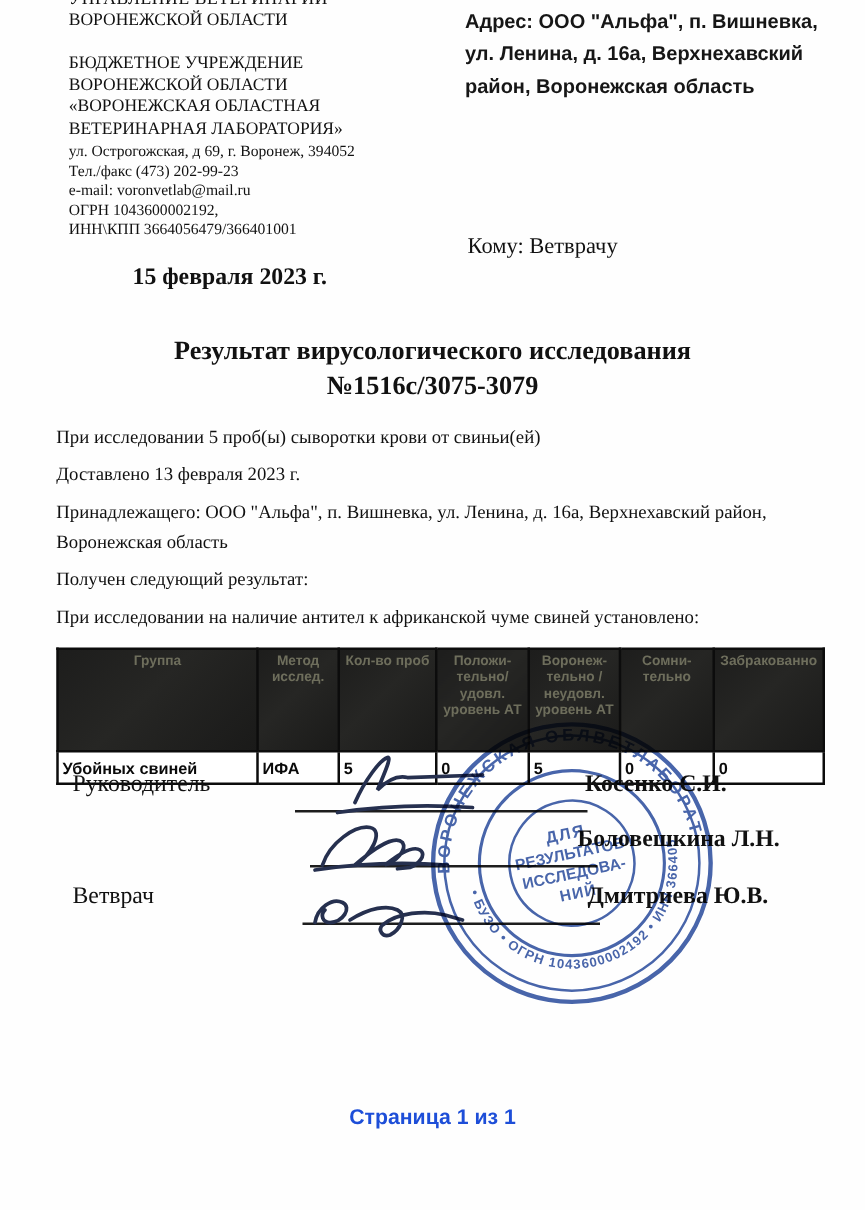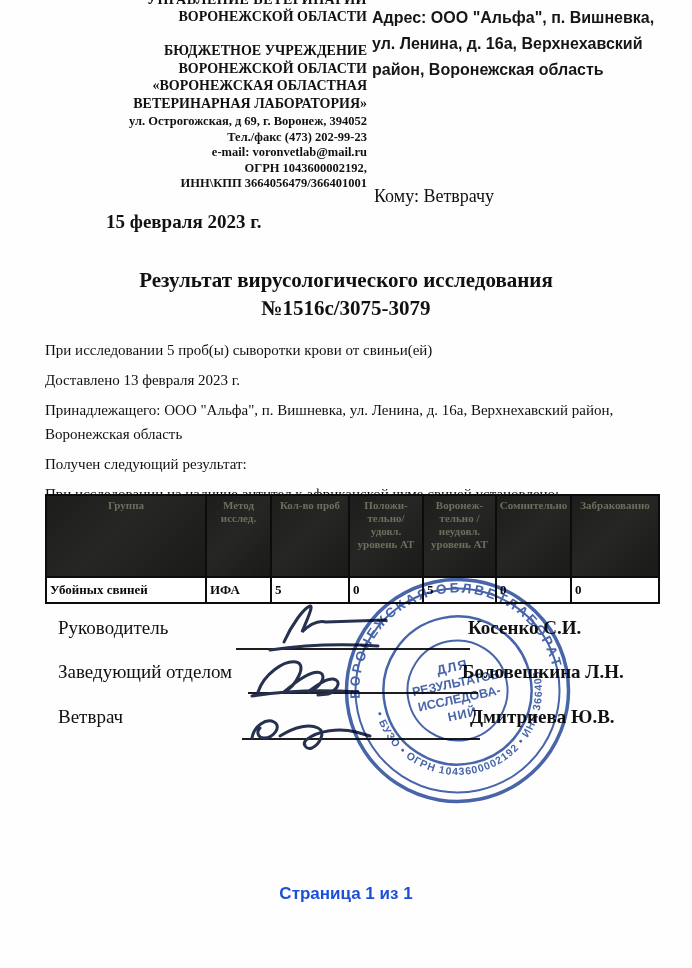--- a/index.html
+++ b/index.html
@@ -8,21 +8,21 @@
     width:692px;height:968px;
     margin:0 auto;
     background:#fefefe;
     overflow:hidden;
     font-family:"Liberation Serif", serif;
     color:#111;
   }
   
   .org-block{
     position:absolute;left:55px;top:0;width:312px;
-    text-align:right;font-weight:bold;
+    text-align:left;font-weight:normal;
   }
   .org-top{font-size:14px;line-height:17px;}
   .org-top .cut{margin-top:-9px;letter-spacing:.5px;}
   .org-name{margin-top:17px;font-size:14px;line-height:17.5px;}
   .org-contact{margin-top:2px;font-size:12.5px;line-height:15.5px;}
   
   .addr-block{
     position:absolute;left:372px;top:5px;width:300px;
     font-family:"Liberation Sans", sans-serif;
     font-weight:bold;font-size:16px;line-height:26px;color:#161616;
@@ -35,23 +35,23 @@
     text-align:center;font-weight:bold;font-size:21px;line-height:28px;
   }
   
   .body-text{
     position:absolute;left:45px;top:338px;width:618px;
     font-size:15px;line-height:24px;
   }
   .body-text p{margin:0 0 6px 0;}
   
   .res-table{
-    position:absolute;left:45px;top:494px;width:613px;
+    position:absolute;left:45px;top:518px;width:613px;
     border-collapse:collapse;table-layout:fixed;
-    font-family:Liberation Serif, serif;
+    font-family:Liberation Sans, sans-serif;
   }
   .res-table th{
     background:linear-gradient(135deg,#1d1d1c 0%,#262624 45%,#1a1a19 100%);
     color:#6e6e5c;font-size:11px;font-weight:bold;line-height:13px;
     border:2px solid #0c0c0c;height:74px;vertical-align:top;
     padding:3px 2px;text-align:center;
   }
   .res-table td{
     border:2px solid #0c0c0c;height:22px;
     font-size:13px;font-weight:bold;text-align:left;color:#0a0a0a;
@@ -151,21 +151,20 @@
       <td>0</td>
       <td>0</td>
     </tr>
   </tbody>
     </table>
 
   <div class="sig-row" style="top:617px;">Руководитель</div>
   <div class="sig-name" style="left:468px;top:617px;">Косенко С.И.</div>
   <div class="sig-line" style="left:236px;top:622px;width:234px;height:26px;"></div>
 
-  <div class="sig-row" style="top:661px;">Заведующий отделом</div>
   <div class="sig-name" style="left:462px;top:661px;">Боловешкина Л.Н.</div>
   <div class="sig-line" style="left:248px;top:666px;width:230px;height:26px;"></div>
 
   <div class="sig-row" style="top:706px;">Ветврач</div>
   <div class="sig-name" style="left:470px;top:706px;">Дмитриева Ю.В.</div>
   <div class="sig-line" style="left:242px;top:712px;width:238px;height:26px;"></div>
 
   <svg class="ink-svg" viewBox="0 0 330 170">
     <g fill="none" stroke="#26304f" stroke-width="3" stroke-linecap="round">
       <path d="M84,44 C92,26 104,10 110,8 C114,7 106,24 102,34 C110,26 118,22 126,24 L186,22"></path>

